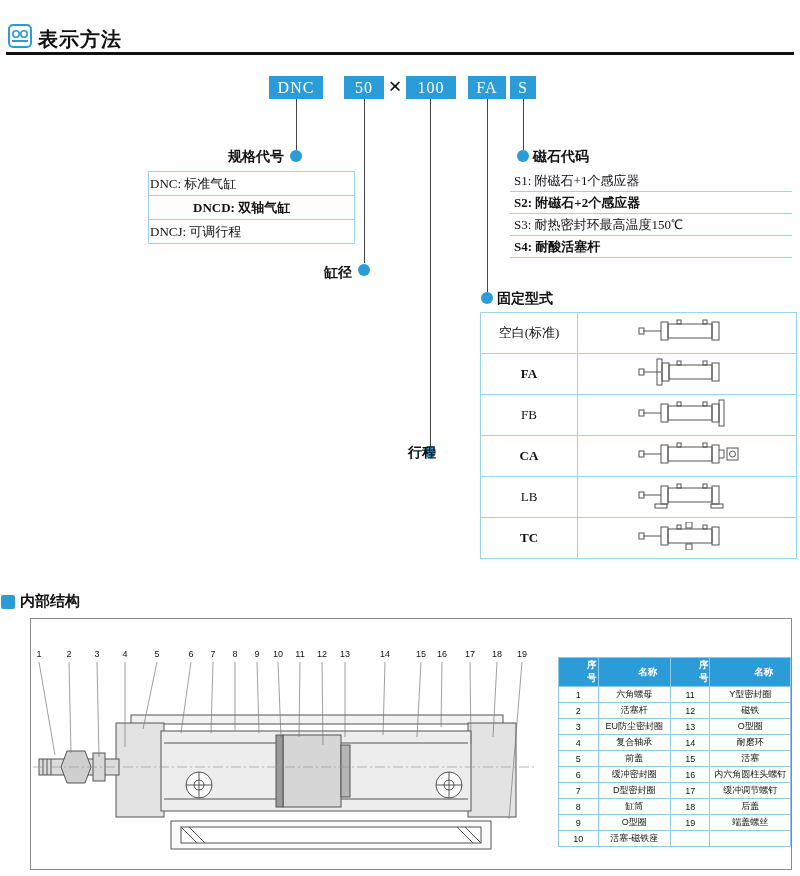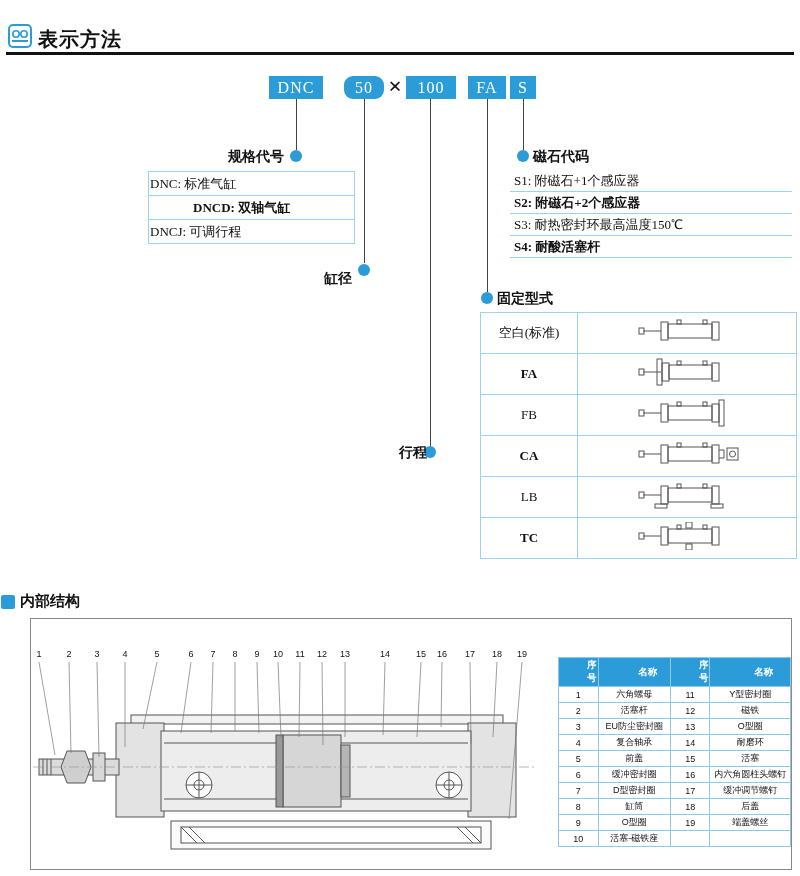--- a/index.html
+++ b/index.html
@@ -56,41 +56,41 @@
   <svg class="abs logo" style="left:8px;top:24px;" viewBox="0 0 24 24">
     <rect x="1" y="1" width="22" height="22" rx="4" fill="none" stroke="#2b9cd8" stroke-width="2"></rect>
     <circle cx="8" cy="10" r="3.2" fill="none" stroke="#2b9cd8" stroke-width="1.6"></circle>
     <circle cx="16" cy="10" r="3.2" fill="none" stroke="#2b9cd8" stroke-width="1.6"></circle>
     <line x1="4" y1="17" x2="20" y2="17" stroke="#2b9cd8" stroke-width="2"></line>
   </svg>
   <div class="abs title" style="left:38px;top:26px;">表示方法</div>
   <div class="abs rule" style="left:6px;top:52px;width:788px;"></div>
 
   <div class="abs blue-box" style="left:269px;top:76px;width:54px;">DNC</div>
-  <div class="abs blue-box" style="left:344px;top:76px;width:40px;border-radius:9px;">50</div>
+  <div class="abs blue-box" style="left:344px;top:76px;width:40px;">50</div>
   <div class="abs sep" style="left:384px;top:72px;width:22px;">×</div>
   <div class="abs blue-box" style="left:406px;top:76px;width:50px;">100</div>
   <div class="abs blue-box" style="left:468px;top:76px;width:38px;">FA</div>
   <div class="abs blue-box" style="left:510px;top:76px;width:26px;">S</div>
 
   <div class="abs vline" style="left:296px;top:99px;height:51px;"></div>
   <div class="abs vline" style="left:364px;top:99px;height:164px;"></div>
   <div class="abs vline" style="left:430px;top:99px;height:347px;"></div>
   <div class="abs vline" style="left:487px;top:99px;height:193px;"></div>
   <div class="abs vline" style="left:523px;top:99px;height:51px;"></div>
 
   <div class="abs dot" style="left:290px;top:150px;"></div>
   <div class="abs dot" style="left:358px;top:264px;"></div>
   <div class="abs dot" style="left:424px;top:446px;"></div>
   <div class="abs dot" style="left:481px;top:292px;"></div>
   <div class="abs dot" style="left:517px;top:150px;"></div>
 
   <div class="abs lbl r" style="left:180px;top:148px;width:104px;">规格代号</div>
-  <div class="abs lbl r" style="left:298px;top:270px;width:54px;">缸径</div>
-  <div class="abs lbl r" style="left:373px;top:444px;width:54px;text-align:right;">行程</div>
+  <div class="abs lbl r" style="left:298px;top:264px;width:54px;">缸径</div>
+  <div class="abs lbl r" style="left:382px;top:444px;width:54px;text-align:right;">行程</div>
   <div class="abs lbl" style="left:497px;top:290px;">固定型式</div>
   <div class="abs lbl" style="left:533px;top:148px;">磁石代码</div>
 
   <table class="abs spec-table" style="left:148px;top:171px;">
     <tbody>
         <tr>
           <td>DNC: 标准气缸</td>
         </tr>
     <tr>
           <td>DNCD: 双轴气缸</td>

